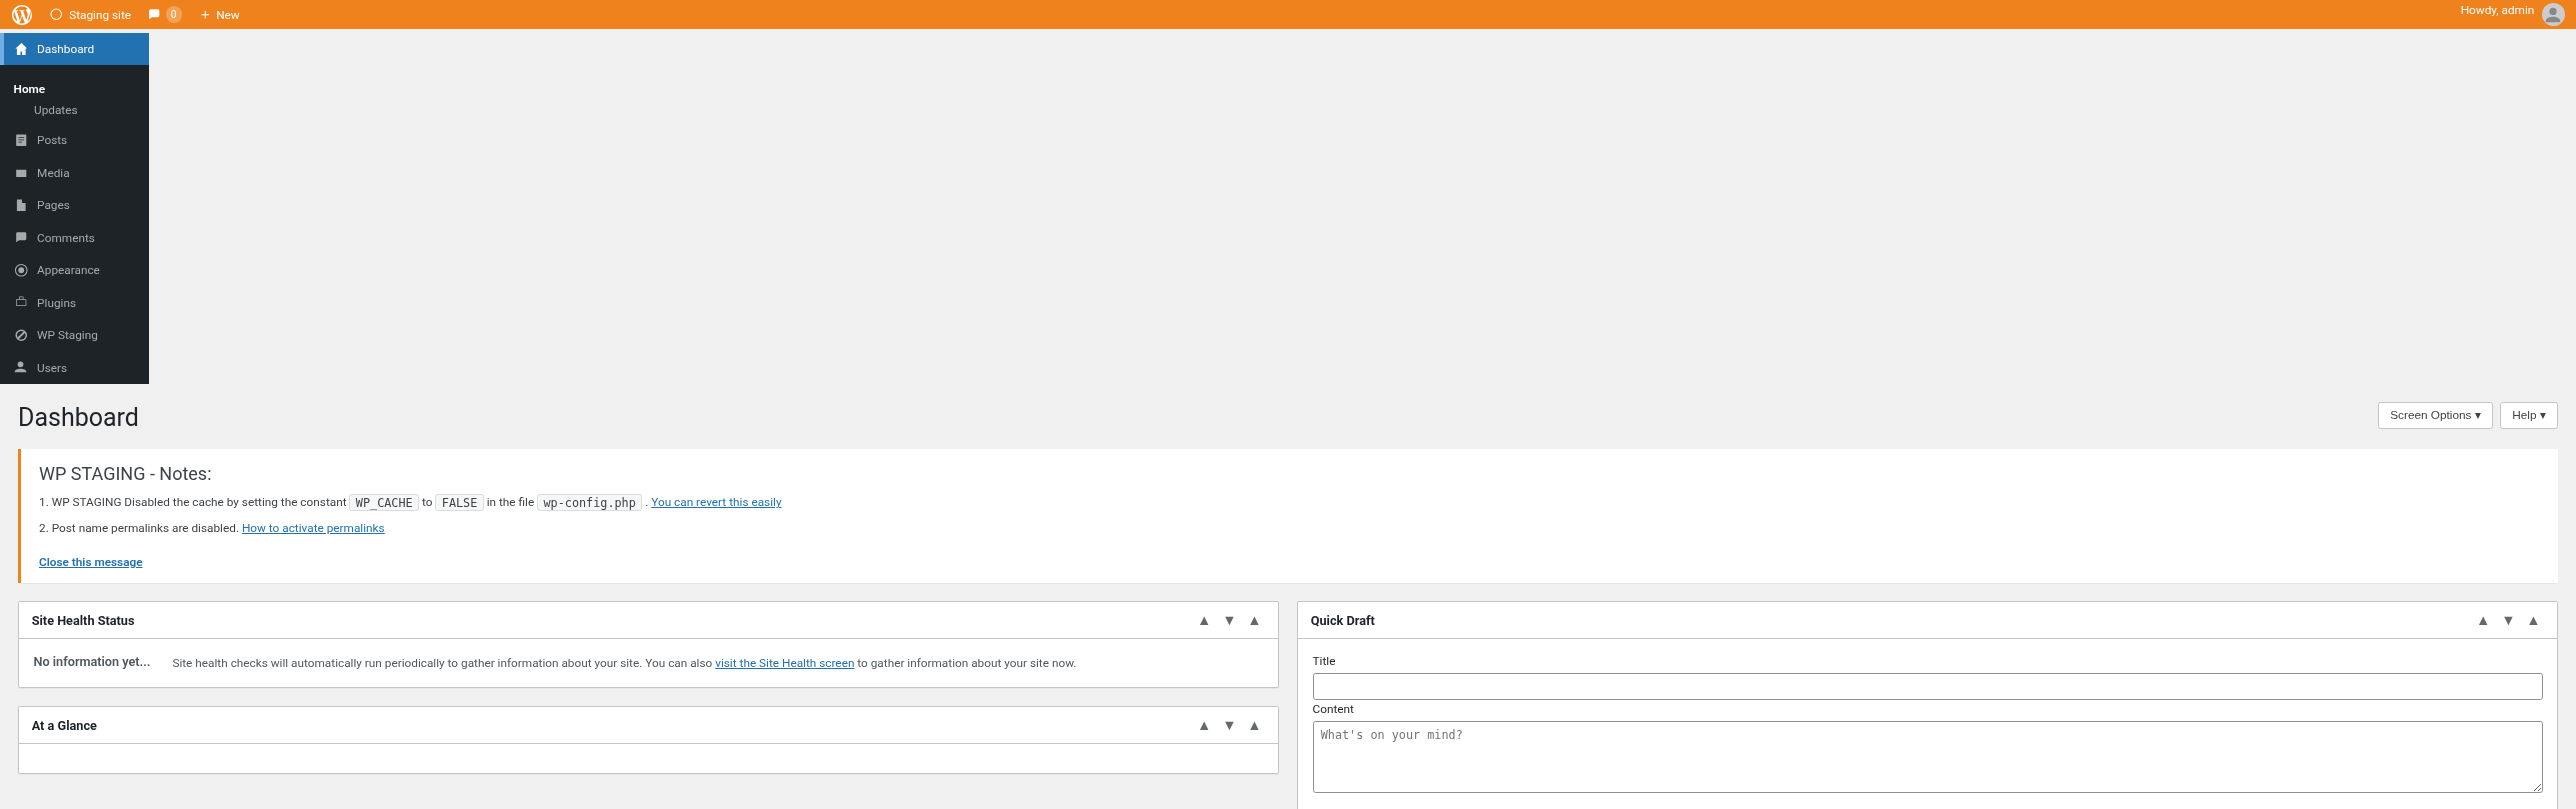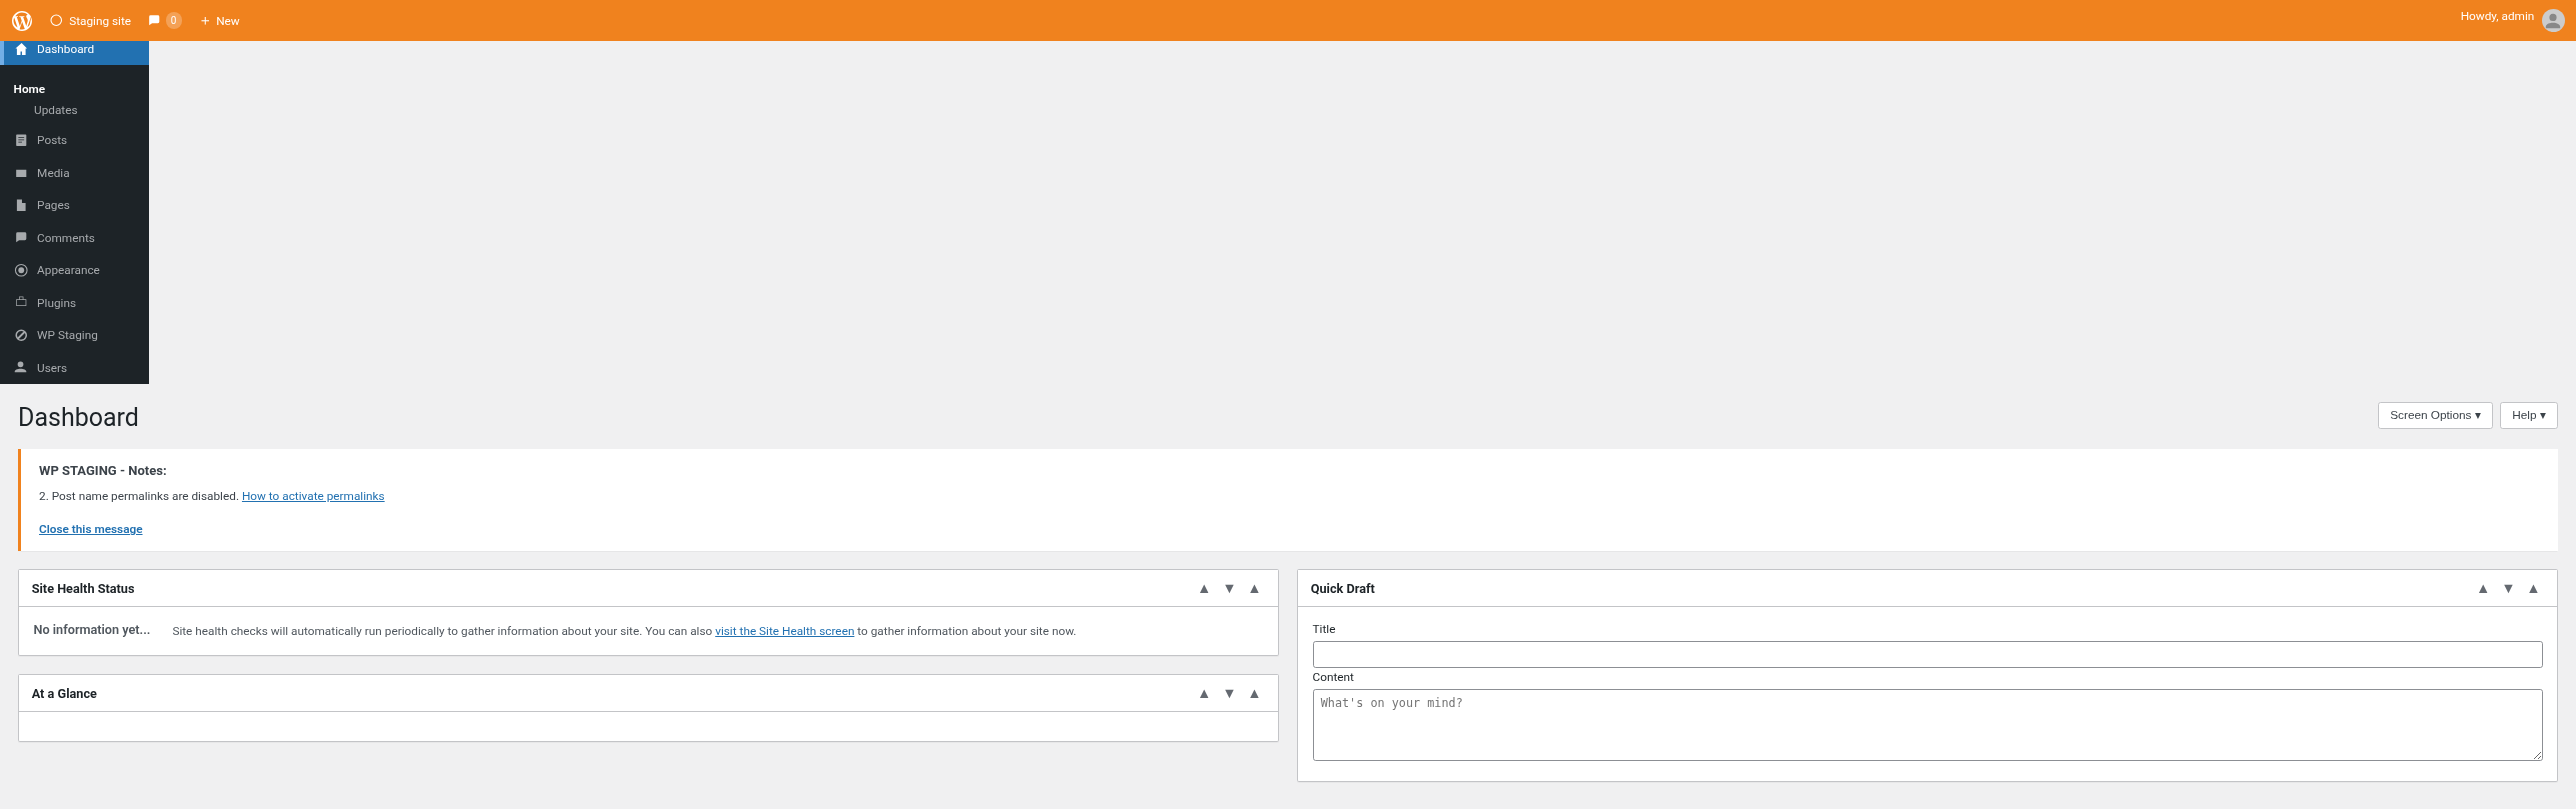--- a/index.html
+++ b/index.html
@@ -1,21 +1,21 @@
 <!DOCTYPE html>
 <html style="font-size:14.5px"><head>
   <meta charset="utf-8">
   <style>
     * { margin: 0; padding: 0; box-sizing: border-box; }
     body { font-family: -apple-system, BlinkMacSystemFont, "Segoe UI", Roboto, sans-serif; font-size: 11.8px; background: #f0f0f1; color: #3c434a; }
 
     
     #wpadminbar {
       background: #f0821e;
-      height: 41px;
+      height: 29px;
       display: flex;
       align-items: center;
       padding: 0 11px;
       position: fixed;
       top: 0; left: 0; right: 0;
       z-index: 9999;
     }
     .adminbar-left { display: flex; align-items: center; gap: 16.3px; flex: 1; }
     .adminbar-logo { width: 22px; height: 22px; display: flex; align-items: center; justify-content: center; }
     .adminbar-logo svg { fill: white; width: 20px; height: 20px; }
@@ -93,21 +93,21 @@
     }
 
     
     .notice-box {
       background: #fff;
       border-left: 3.6px solid #f0821e;
       padding: 14.5px 18px;
       margin-bottom: 18px;
       box-shadow: 0 0.9px 0.9px rgba(0,0,0,0.04);
     }
-    .notice-title { font-weight: 700; margin-bottom: 9px; font-size: 13px; }
+    .notice-title { font-weight: 400; margin-bottom: 9px; font-size: 18px; }
     .notice-list { padding-left: 0; list-style: none; }
     .notice-list li { margin-bottom: 7.2px; line-height: 1.6; }
     .notice-list li::before { content: none; }
     .notice-code {
       background: #f6f7f7;
       border: 0.9px solid #dcdcde;
       padding: 0.9px 5.4px;
       border-radius: 2.7px;
       font-family: monospace;
       font-size: 11.8px;
@@ -348,20 +348,30 @@
             <span>Help</span>
             <span>▾</span>
           </button>
         </div>
       </div>
 
       <div class="notice-box">
         <div class="notice-title">WP STAGING - Notes:</div>
         <ol class="notice-list">
           <li>
+            <span>1. WP STAGING Disabled the cache by setting the constant </span>
+            <code class="notice-code">WP_CACHE</code>
+            <span> to </span>
+            <code class="notice-code">FALSE</code>
+            <span> in the file </span>
+            <code class="notice-code">wp-config.php</code>
+            <span> .</span>
+            <a class="notice-link">You can revert this easily</a>
+          </li>
+          <li>
             <span>2. Post name permalinks are disabled. </span>
             <a class="notice-link">How to activate permalinks</a>
           </li>
         </ol>
         <a class="notice-close">Close this message</a>
       </div>
 
       <div class="dashboard-columns">
 
         <div>

